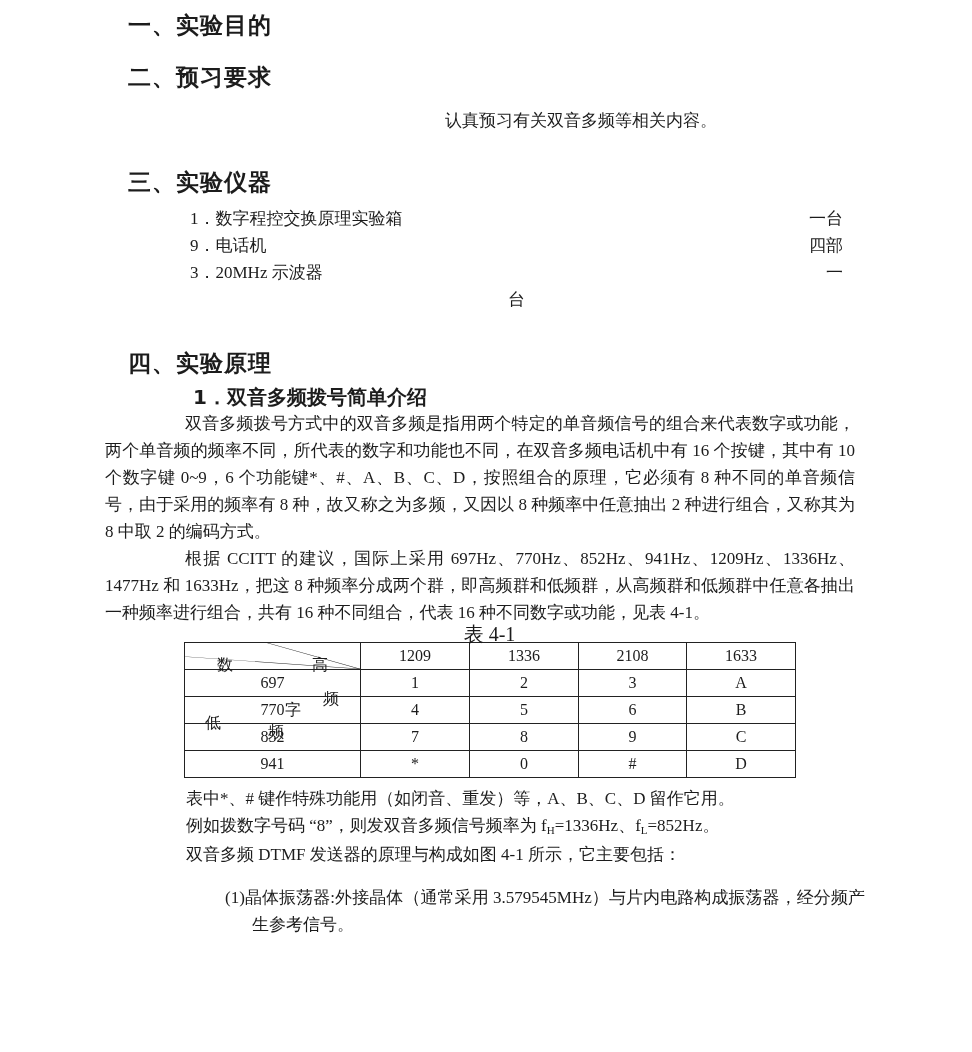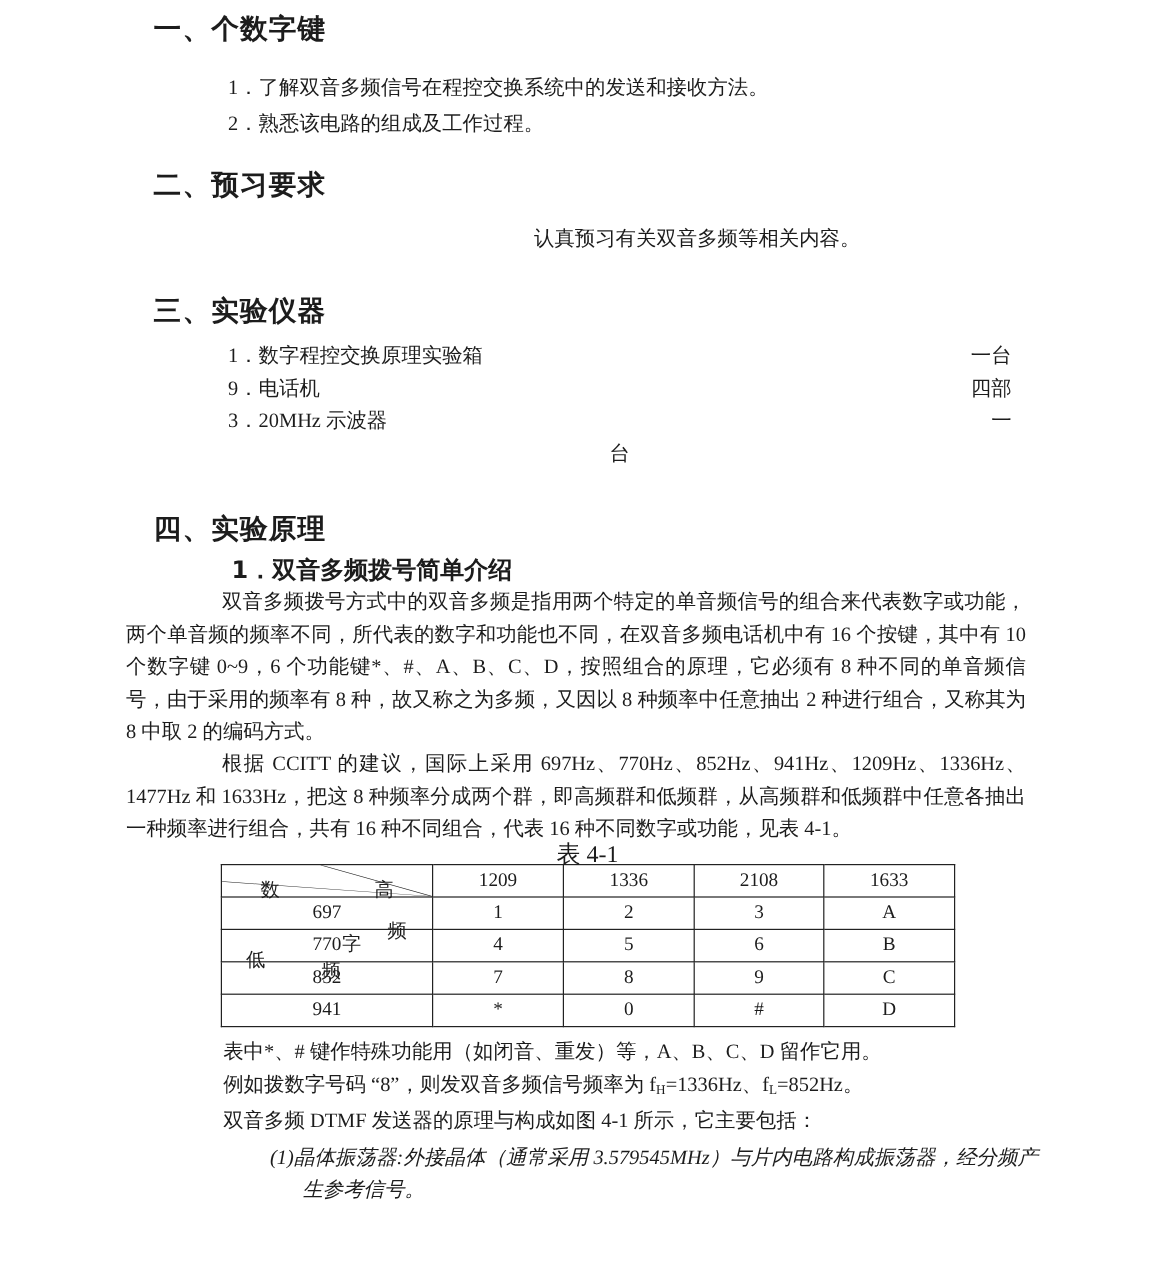--- a/index.html
+++ b/index.html
@@ -77,38 +77,33 @@
   .c-high1  { left: 127px; top: 14px; }
   .c-high2  { left: 138px; top: 48px; }
   .c-digit2 { left: 100px; top: 59px; }
   .c-low1   { left: 20px;  top: 72px; }
   .c-low2   { left: 83px;  top: 81px; }
 
   .note { margin: 0 0 0 186px; }
   .note-first { margin-top: 7px; }
   .sub-script { font-size: 11px; position: relative; top: 3px; }
   .item-para {
-    margin: 4px 0 0 105px;
+    margin: 16px 0 0 105px;
     width: 760px;
     padding-left: 147px;
     text-indent: -27px;
     text-align: justify;
-    font-style: italic;
   }
 </style>
 </head>
 <body>
 
 <div>
 
-  <h2 id="h1" class="heading">一、个数字键</h2>
-  <div class="list">
-    <div class="list-line">1．了解双音多频信号在程控交换系统中的发送和接收方法。</div>
-    <div class="list-line">2．熟悉该电路的组成及工作过程。</div>
-  </div>
+  <h2 id="h1" class="heading">一、实验目的</h2>
 
   <h2 id="h2" class="heading">二、预习要求</h2>
   <div class="body-line">认真预习有关双音多频等相关内容。</div>
 
   <h2 id="h3" class="heading">三、实验仪器</h2>
   <div class="inst-block">
     <div class="inst-row">
       <span>1．数字程控交换原理实验箱</span>
       <span>一台</span>
     </div>

